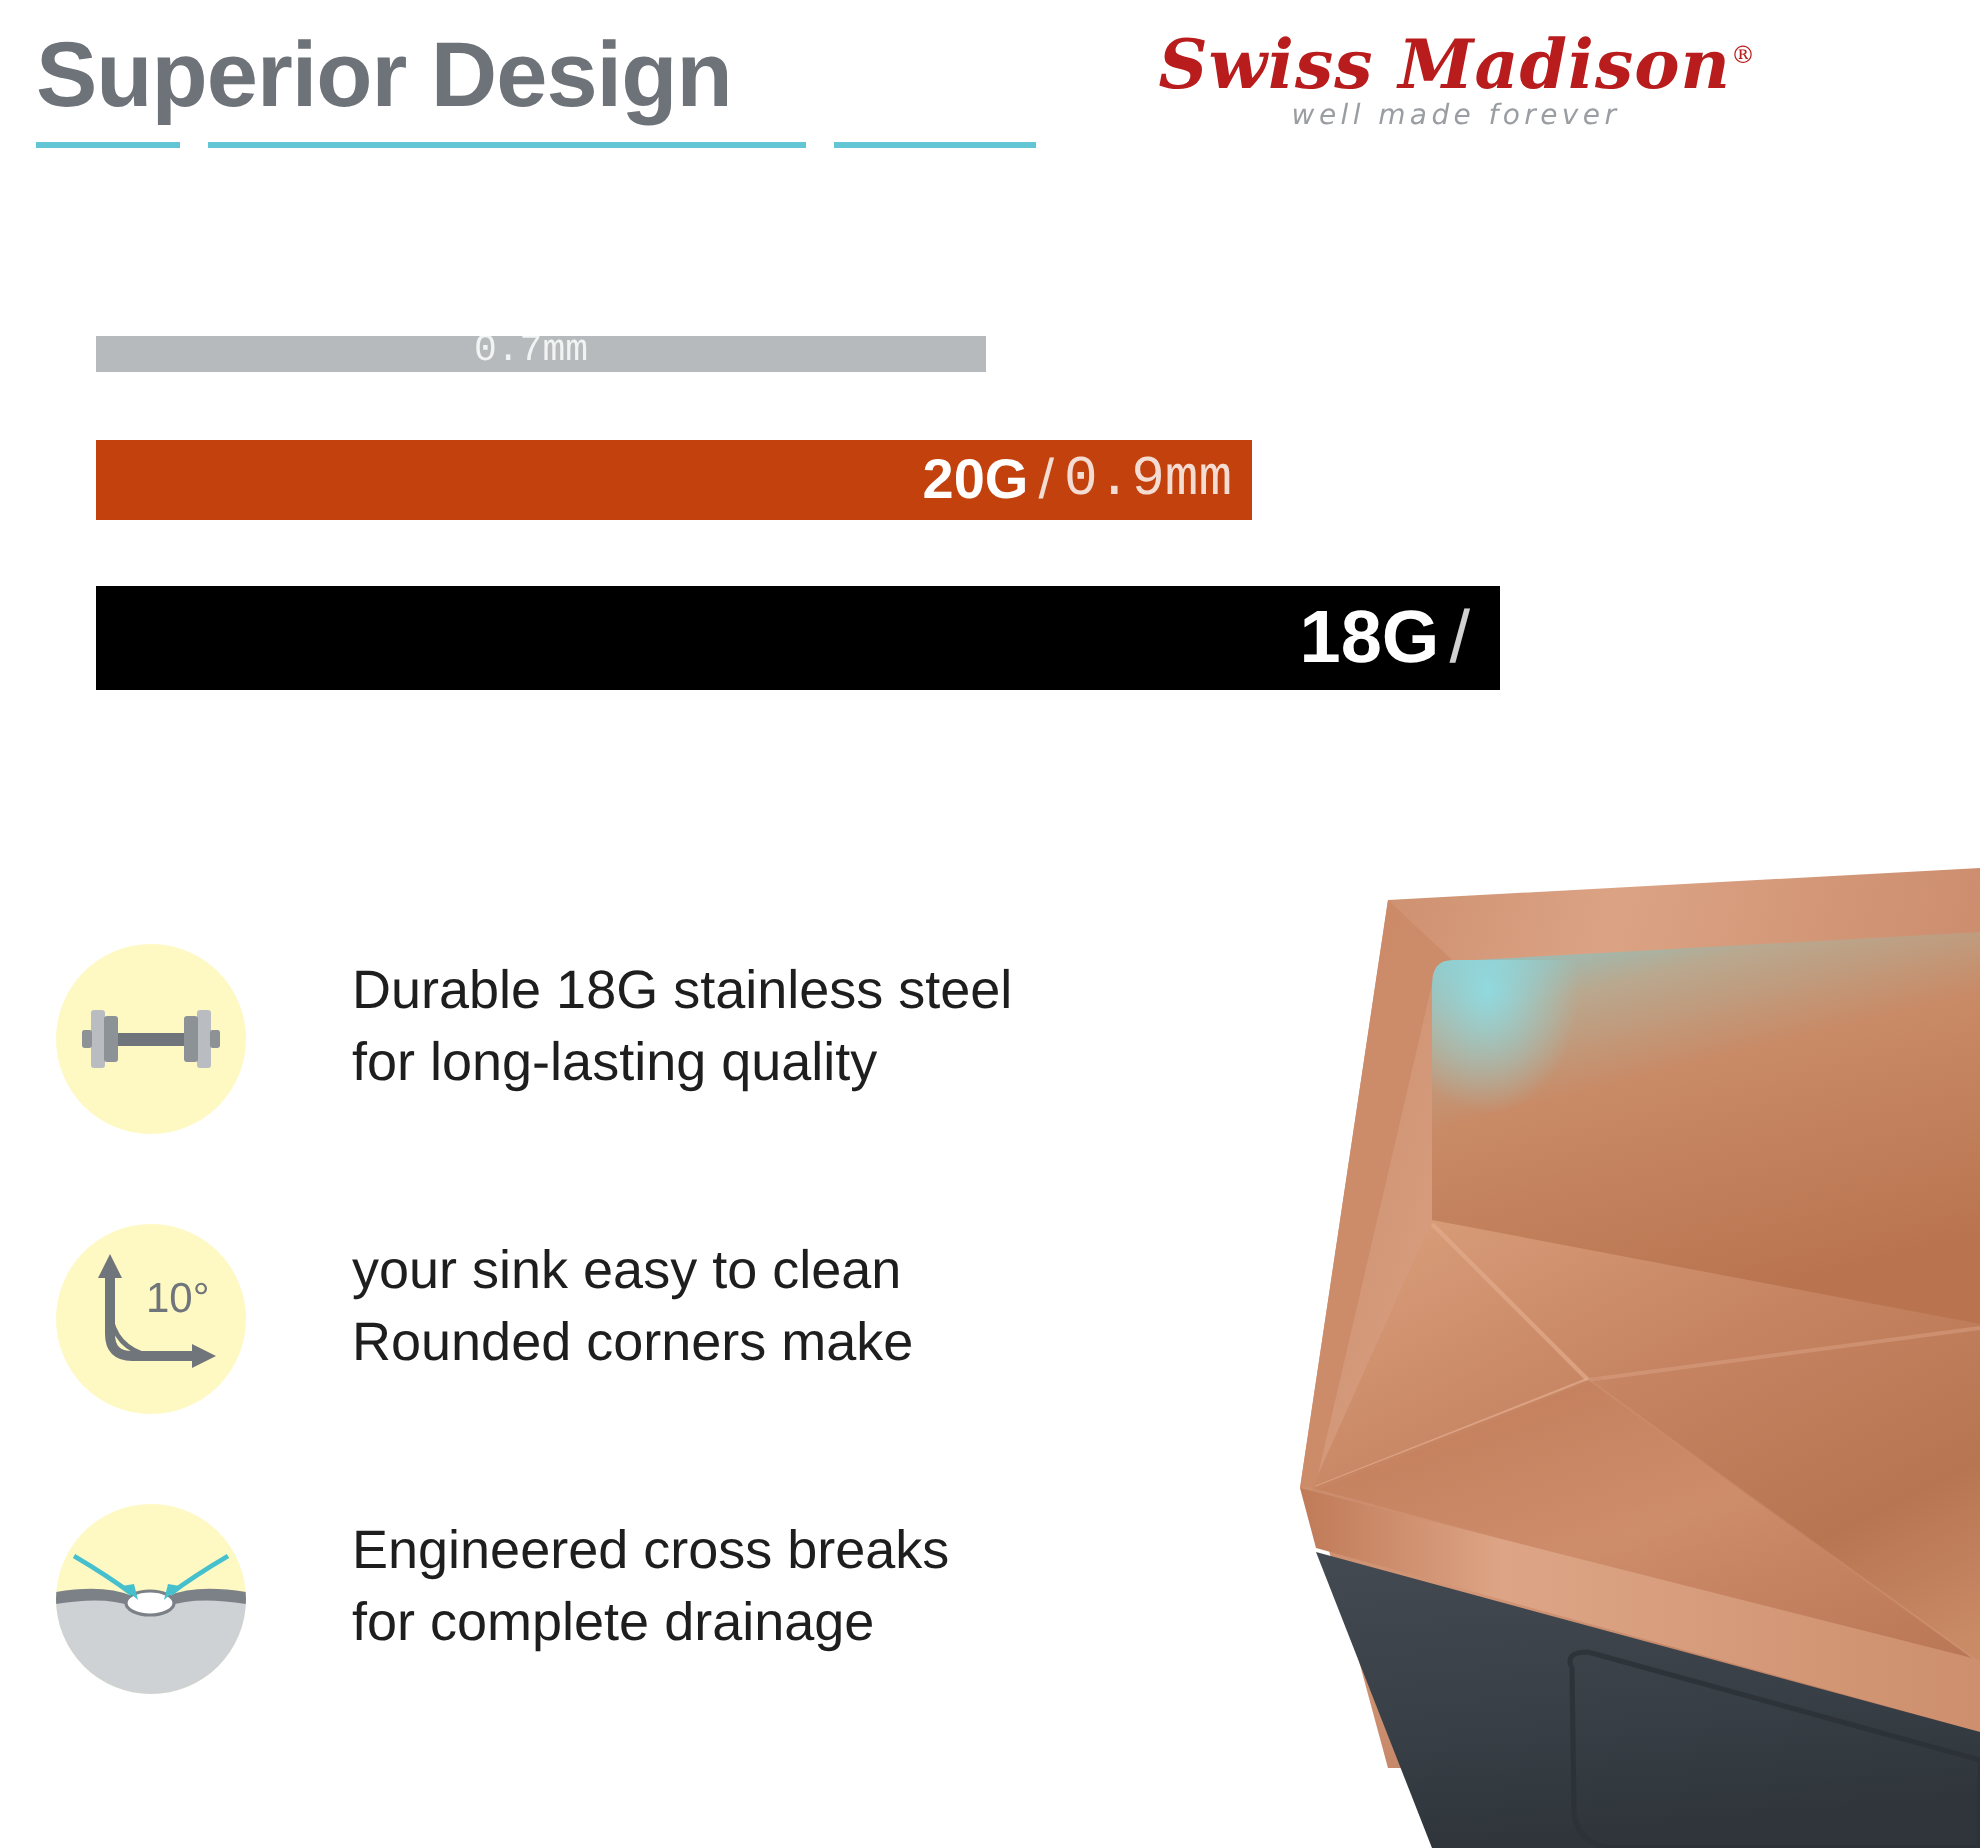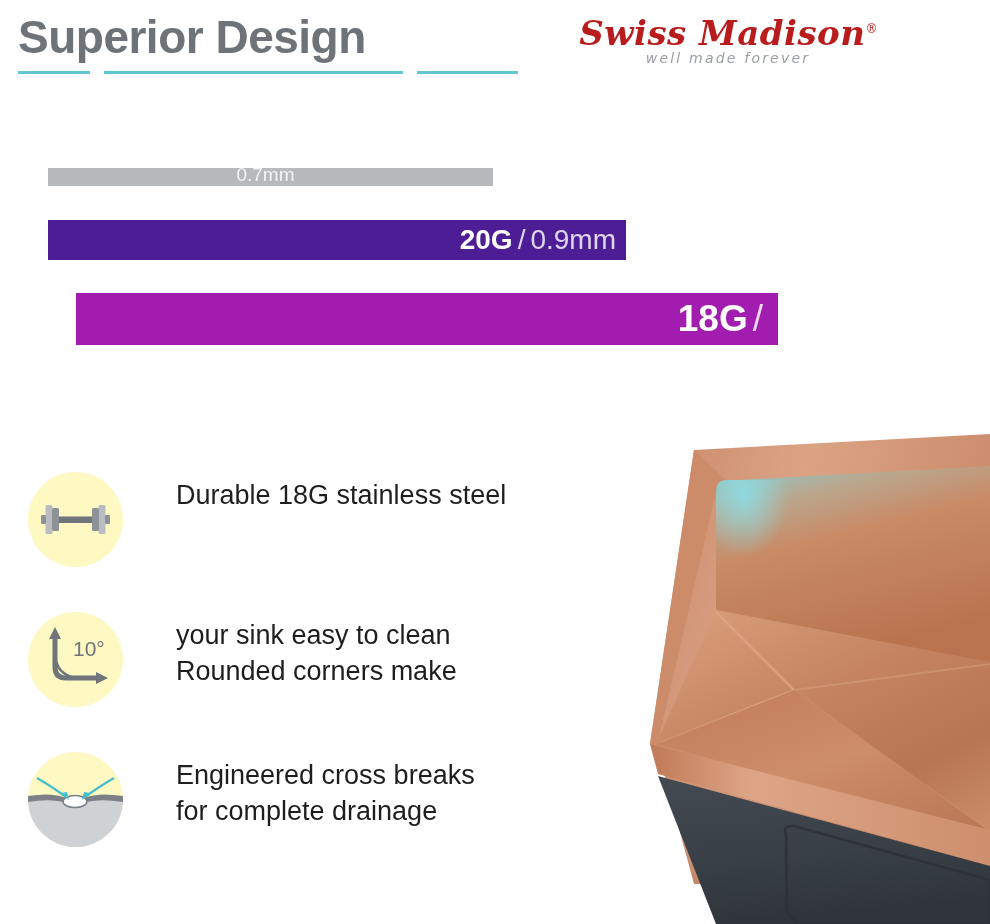--- a/index.html
+++ b/index.html
@@ -67,26 +67,26 @@
   
   .gauge-chart { position:absolute; left:48px; top:168px; width:720px; }
   .gauge-row { position:relative; }
   .gauge-bar {
     display:flex; align-items:center; justify-content:flex-end;
     color:#ffffff;
     white-space:nowrap;
     padding-right:10px;
   }
   .gauge-bar .g-val { font-weight:bold; }
-  .gauge-bar .g-thick { font-weight:normal; color:rgba(255,255,255,0.82); }
+  .gauge-bar .g-thick { font-weight:normal; color:rgba(255,255,255,0.82);font-family:Liberation Mono, monospace; }
   .gauge-bar .g-sep  { font-weight:normal; color:rgba(255,255,255,0.82); padding:0 5px; }
 
   .bar-0 { width:445px; height:18px; background:#b6babd; font-size:19px; margin-bottom:34px;flex-direction:column; }
-  .bar-1 { width:578px; height:40px; background:#4c1d95; font-size:28px; margin-bottom:33px; }
-  .bar-2 { width:702px; height:52px; background:#a21caf; font-size:37px;margin-left:28px; }
+  .bar-1 { width:578px; height:40px; background:#c2410c; font-size:28px; margin-bottom:33px; }
+  .bar-2 { width:702px; height:52px; background:#000000; font-size:37px; }
 
   
   .features { position:absolute; left:28px; top:470px; width:580px; }
   .feature-item { position:relative; height:140px; }
   .feature-icon {
     position:absolute; left:0; top:2px;
     width:95px; height:95px; border-radius:50%;
     background:#fef9c3;
     overflow:hidden;
   }
@@ -160,20 +160,21 @@
         <rect x="17.5" y="33" width="7" height="29" rx="1.5" fill="#b9bdc1"></rect>
         <rect x="24" y="36" width="7" height="23" rx="1.5" fill="#8d9297"></rect>
         <rect x="13" y="43" width="5" height="9" rx="1.2" fill="#8d9297"></rect>
         <rect x="70.5" y="33" width="7" height="29" rx="1.5" fill="#b9bdc1"></rect>
         <rect x="64" y="36" width="7" height="23" rx="1.5" fill="#8d9297"></rect>
         <rect x="77" y="43" width="5" height="9" rx="1.2" fill="#8d9297"></rect>
       </svg>
     </div>
     <div class="feature-text">
       <span class="ln">Durable 18G stainless steel</span>
+      <span class="ln">for long-lasting quality</span>
     </div>
   </div>
 
   <div class="feature-item">
     <div class="feature-icon">
       <svg viewBox="0 0 95 95" width="95" height="95">
         <path d="M27 23 L27 55 Q27 66 38 66 L72 66" fill="none" stroke="#6f757a" stroke-width="5" stroke-linecap="butt"></path>
         <polygon points="27,15 21,27 33,27" fill="#6f757a"></polygon>
         <polygon points="80,66 68,60 68,72" fill="#6f757a"></polygon>
         <path d="M27 44 Q29 62 47 66" fill="none" stroke="#6f757a" stroke-width="2.4"></path>

